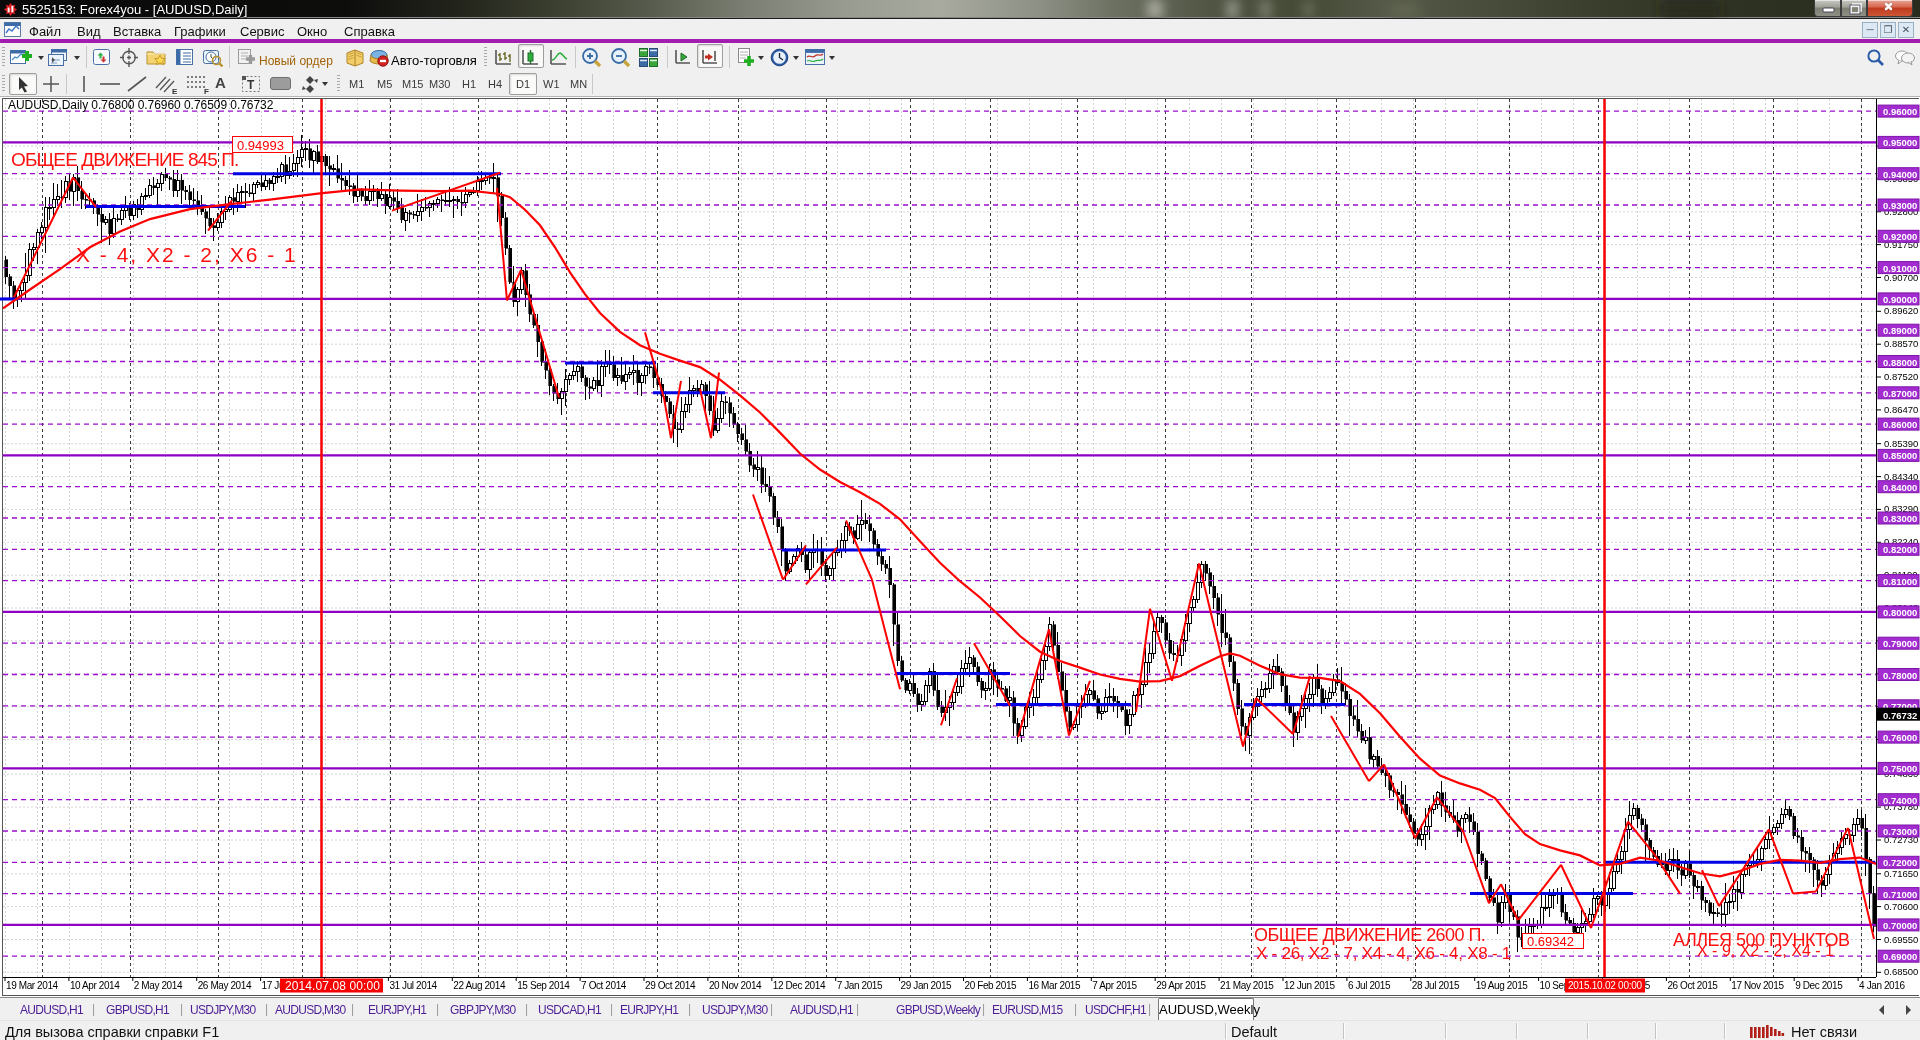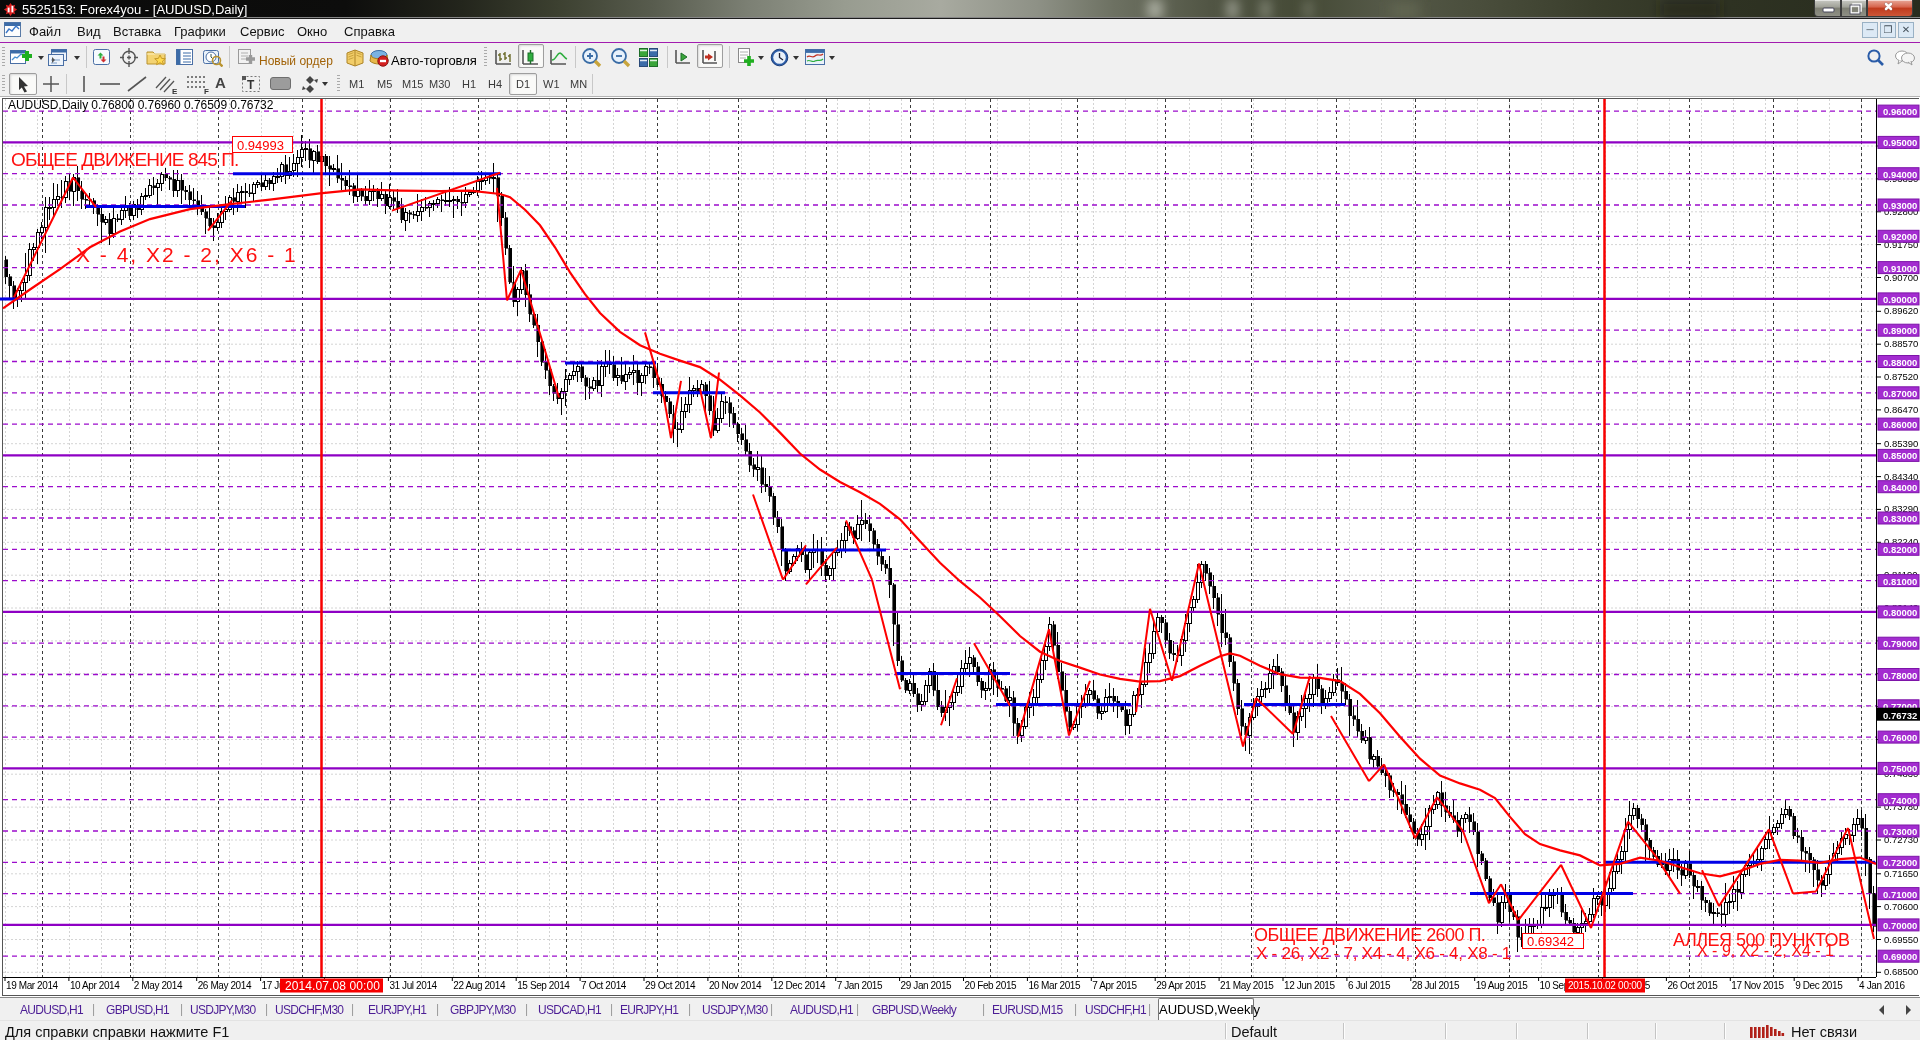--- a/index.html
+++ b/index.html
@@ -9,21 +9,21 @@
 background:linear-gradient(90deg,#0a0a0a 0%,#0d0d0c 18%,#23251c 24%,#3c4030 29%,#585c4e 34%,#7c8074 39%,#989c90 44%,#a8aaa0 49%,#8e9186 54%,#6d7162 58%,#515544 63%,#454a36 68%,#555948 72%,#4a4e3c 77%,#3a3e2c 83%,#2e3222 90%,#282c1e 100%);}
 #title .ttxt{position:absolute;left:22px;top:2px;color:#fff;font-size:13px;text-shadow:0 1px 2px #000}
 
 #wbtns{position:absolute;left:1814px;top:0;width:101px;height:17px;display:flex}
 #wbtns div{height:17px;border:1px solid #3c3c3c;border-top:none;color:#fff;text-align:center;
 box-shadow:inset 0 1px 0 rgba(255,255,255,.55)}
 .wb1{width:27px;border-radius:0 0 0 4px;background:linear-gradient(#c8c9c3,#9fa096 45%,#7e7f73 50%,#8f9085)}
 .wb2{width:26px;background:linear-gradient(#c8c9c3,#9fa096 45%,#7e7f73 50%,#8f9085)}
 .wb3{width:46px;border-radius:0 0 4px 0;background:linear-gradient(#e8a898,#d6624a 45%,#c03a1c 50%,#cc5637)}
 
-#menubar{position:absolute;left:0;top:19px;width:1920px;height:24px;background:#f0f0f0;border-bottom:1px solid #a21caf}
+#menubar{position:absolute;left:0;top:19px;width:1920px;height:24px;background:#f0f0f0;border-bottom:4px solid #a21caf}
 #menubar span{position:absolute;top:5px;font-size:13px;color:#111}
 #mdibtns{position:absolute;left:1862px;top:22px;display:flex;gap:2px}
 #mdibtns div{width:16px;height:16px;border:1px solid #9ab1c4;background:#dce9f5;color:#44505a;
 font-size:10px;line-height:14px;text-align:center}
 
 #tb1{position:absolute;left:0;top:43px;width:1920px;height:28px;background:#f0f0f0}
 #tb2{position:absolute;left:0;top:71px;width:1920px;height:26px;background:#f0f0f0;border-bottom:1px solid #b4b4b4}
 .grip{position:absolute;width:3px;background:repeating-linear-gradient(#aaa 0 1px,#f0f0f0 1px 3px)}
 .vsep{position:absolute;width:1px;background:#c8c8c8}
 .tbtn{position:absolute;font-size:13px;color:#222}
@@ -459,28 +459,28 @@
 <rect x="280" y="978.5" width="103" height="14" fill="#f60000"></rect>
 <text x="285" y="989.5" font-size="12" letter-spacing="0.1" fill="#fff">2014.07.08 00:00</text>
 <rect x="1565" y="978.5" width="80" height="14" fill="#f60000"></rect>
 <text x="1568" y="989" font-size="10" letter-spacing="-0.25" fill="#fff">2015.10.02 00:00</text>
 </svg>
 
 <div id="tabbar">
     <span class="tab" style="left:20px">AUDUSD,H1</span>
 <span class="tab" style="left:106px">GBPUSD,H1</span>
 <span class="tab" style="left:190px">USDJPY,M30</span>
-<span class="tab" style="left:275px">USDCHF,M30</span>
+<span class="tab" style="left:275px">AUDUSD,M30</span>
 <span class="tab" style="left:368px">EURJPY,H1</span>
 <span class="tab" style="left:450px">GBPJPY,M30</span>
 <span class="tab" style="left:538px">USDCAD,H1</span>
 <span class="tab" style="left:620px">EURJPY,H1</span>
 <span class="tab" style="left:702px">USDJPY,M30</span>
 <span class="tab" style="left:790px">AUDUSD,H1</span>
-<span class="tab" style="left:872px">GBPUSD,Weekly</span>
+<span class="tab" style="left:896px">GBPUSD,Weekly</span>
 <span class="tab" style="left:992px">EURUSD,M15</span>
 <span class="tab" style="left:1085px">USDCHF,H1</span>
 <span class="sep" style="left:92px">|</span>
 <span class="sep" style="left:180px">|</span>
 <span class="sep" style="left:265px">|</span>
 <span class="sep" style="left:351px">|</span>
 <span class="sep" style="left:436px">|</span>
 <span class="sep" style="left:525px">|</span>
 <span class="sep" style="left:610px">|</span>
 <span class="sep" style="left:688px">|</span>
@@ -490,21 +490,21 @@
 <span class="sep" style="left:1074px">|</span>
 <span class="sep" style="left:1148px">|</span>
     <div id="activetab">AUDUSD,Weekly</div>
  <svg class="abs" style="left:1876px;top:6px" width="40" height="12">
       <path d="M8 1L3 6l5 5z" fill="#444"></path>
       <path d="M30 1l5 5-5 5z" fill="#444"></path>
     </svg>
 </div>
 
 <div id="status">
- <span class="txt" style="left:5px">Для справки справки нажмите F1</span>
+ <span class="txt" style="left:5px">Для вызова справки справки F1</span>
  <span class="txt" style="left:1231px">Default</span>
  <span class="ssep" style="left:1225px"></span>
     <span class="ssep" style="left:1343px"></span>
     <span class="ssep" style="left:1445px"></span>
     <span class="ssep" style="left:1516px"></span>
     <span class="ssep" style="left:1587px"></span>
     <span class="ssep" style="left:1655px"></span>
     <span class="ssep" style="left:1724px"></span>
  <svg class="abs" style="left:1750px;top:4px" width="36" height="13">
   <g fill="#b02018">

